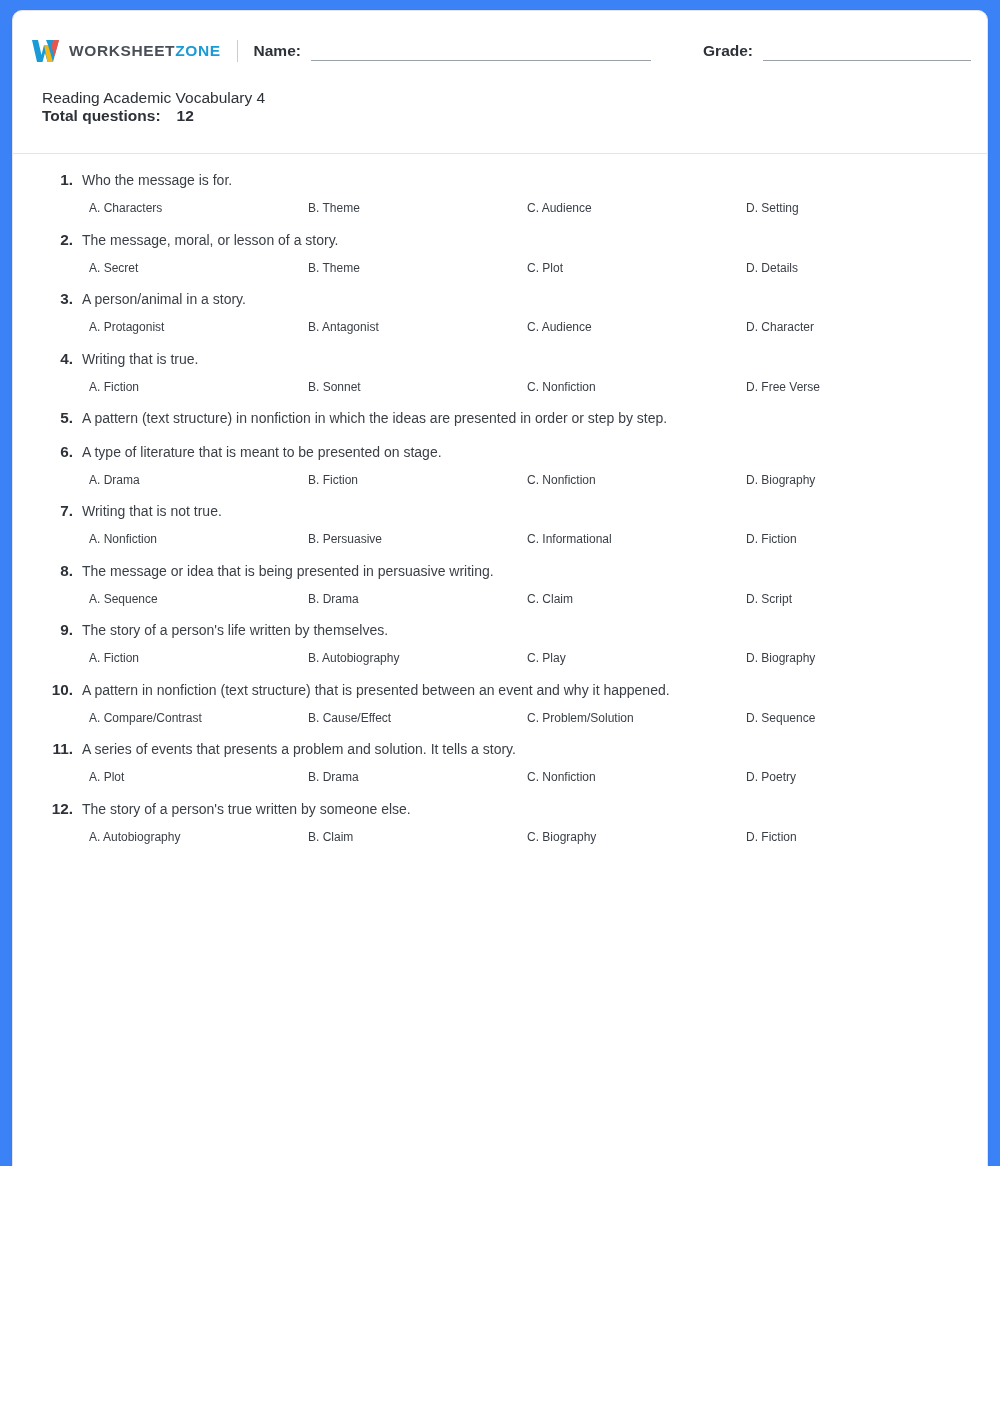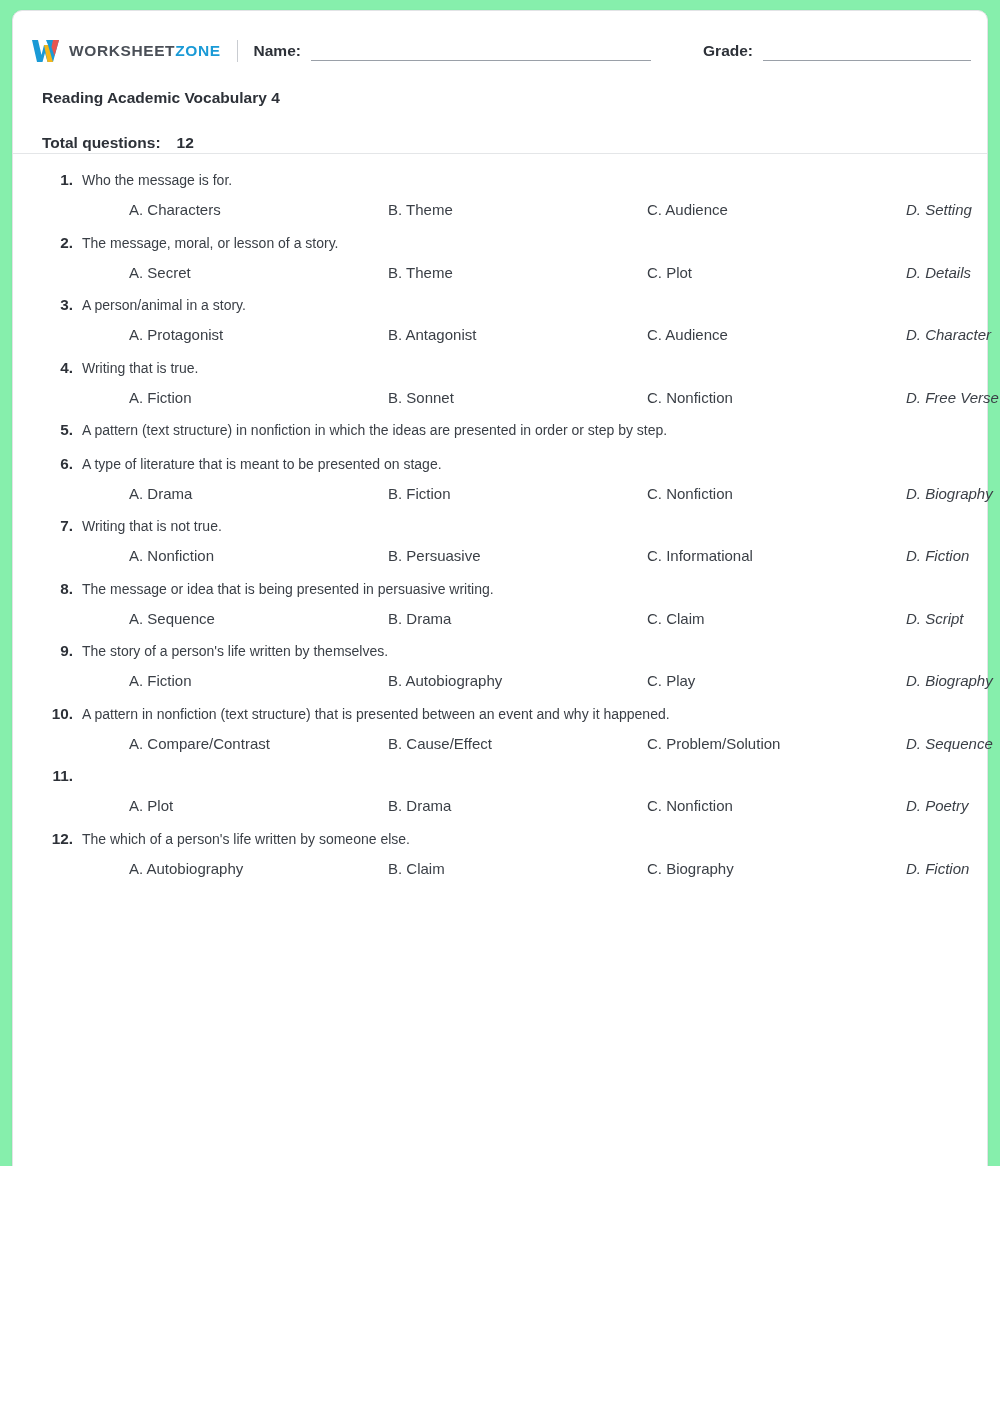--- a/index.html
+++ b/index.html
@@ -6,21 +6,21 @@
   html, body {
     margin: 0;
     padding: 0;
     background: #ffffff;
     font-family: "Liberation Sans", sans-serif;
   }
   .page {
     position: relative;
     width: 1000px;
     height: 1166px;
-    background: #86efac;
+    background: #3b82f6;
     overflow: hidden;
   }
   .sheet {
     position: absolute;
     left: 12px;
     top: 10px;
     width: 976px;
     height: 1394px;
     background: #ffffff;
     border: 1px solid #e2e4e6;
@@ -78,23 +78,23 @@
   .grade-line { width: 225px; }
   .grade-label { margin-left: 52px; }
 
   .title-block {
     position: absolute;
     left: 29px;
     top: 78px;
   }
   .ws-title {
     font-size: 15.5px;
-    font-weight: bold;
+    font-weight: normal;
     color: #2d3138;
-    margin-bottom: 27px;
+    margin-bottom: 0;
   }
   .ws-total {
     font-size: 15.5px;
     font-weight: bold;
     color: #2d3138;
   }
   .ws-total .count { margin-left: 16px; font-weight: bold; }
 
   .hr {
     position: absolute;
@@ -132,27 +132,26 @@
     margin-left: 9px;
     font-size: 14px;
     color: #3a3f46;
   }
   .opts {
     display: flex;
     margin-top: 12px;
     margin-left: 48px;
   }
   .opt {
-    font-size: 15px;
+    font-size: 12px;
     color: #3a3f46;
     width: 219px;
     flex: none;
-    margin-left: 40px;
-  }
-  .opt:last-child { width: auto; font-style: italic; }
+  }
+  .opt:last-child { width: auto; }
 
   
   .footer {
     position: absolute;
     left: 0;
     bottom: 0;
     width: 100%;
     height: 76px;
     border-top: 1px solid #e4e6e8;
   }
@@ -350,33 +349,34 @@
           <span class="opt">A. Compare/Contrast</span>
           <span class="opt">B. Cause/Effect</span>
           <span class="opt">C. Problem/Solution</span>
           <span class="opt">D. Sequence</span>
         </div>
       </div>
 
       <div class="q">
         <div class="q-line">
           <span class="q-num">11.</span>
+          <span class="q-text">A series of events that presents a problem and solution. It tells a story.</span>
         </div>
         <div class="opts">
           <span class="opt">A. Plot</span>
           <span class="opt">B. Drama</span>
           <span class="opt">C. Nonfiction</span>
           <span class="opt">D. Poetry</span>
         </div>
       </div>
 
       <div class="q">
         <div class="q-line">
           <span class="q-num">12.</span>
-          <span class="q-text">The which of a person's life written by someone else.</span>
+          <span class="q-text">The story of a person's true written by someone else.</span>
         </div>
         <div class="opts">
           <span class="opt">A. Autobiography</span>
           <span class="opt">B. Claim</span>
           <span class="opt">C. Biography</span>
           <span class="opt">D. Fiction</span>
         </div>
       </div>
 
     </div>

